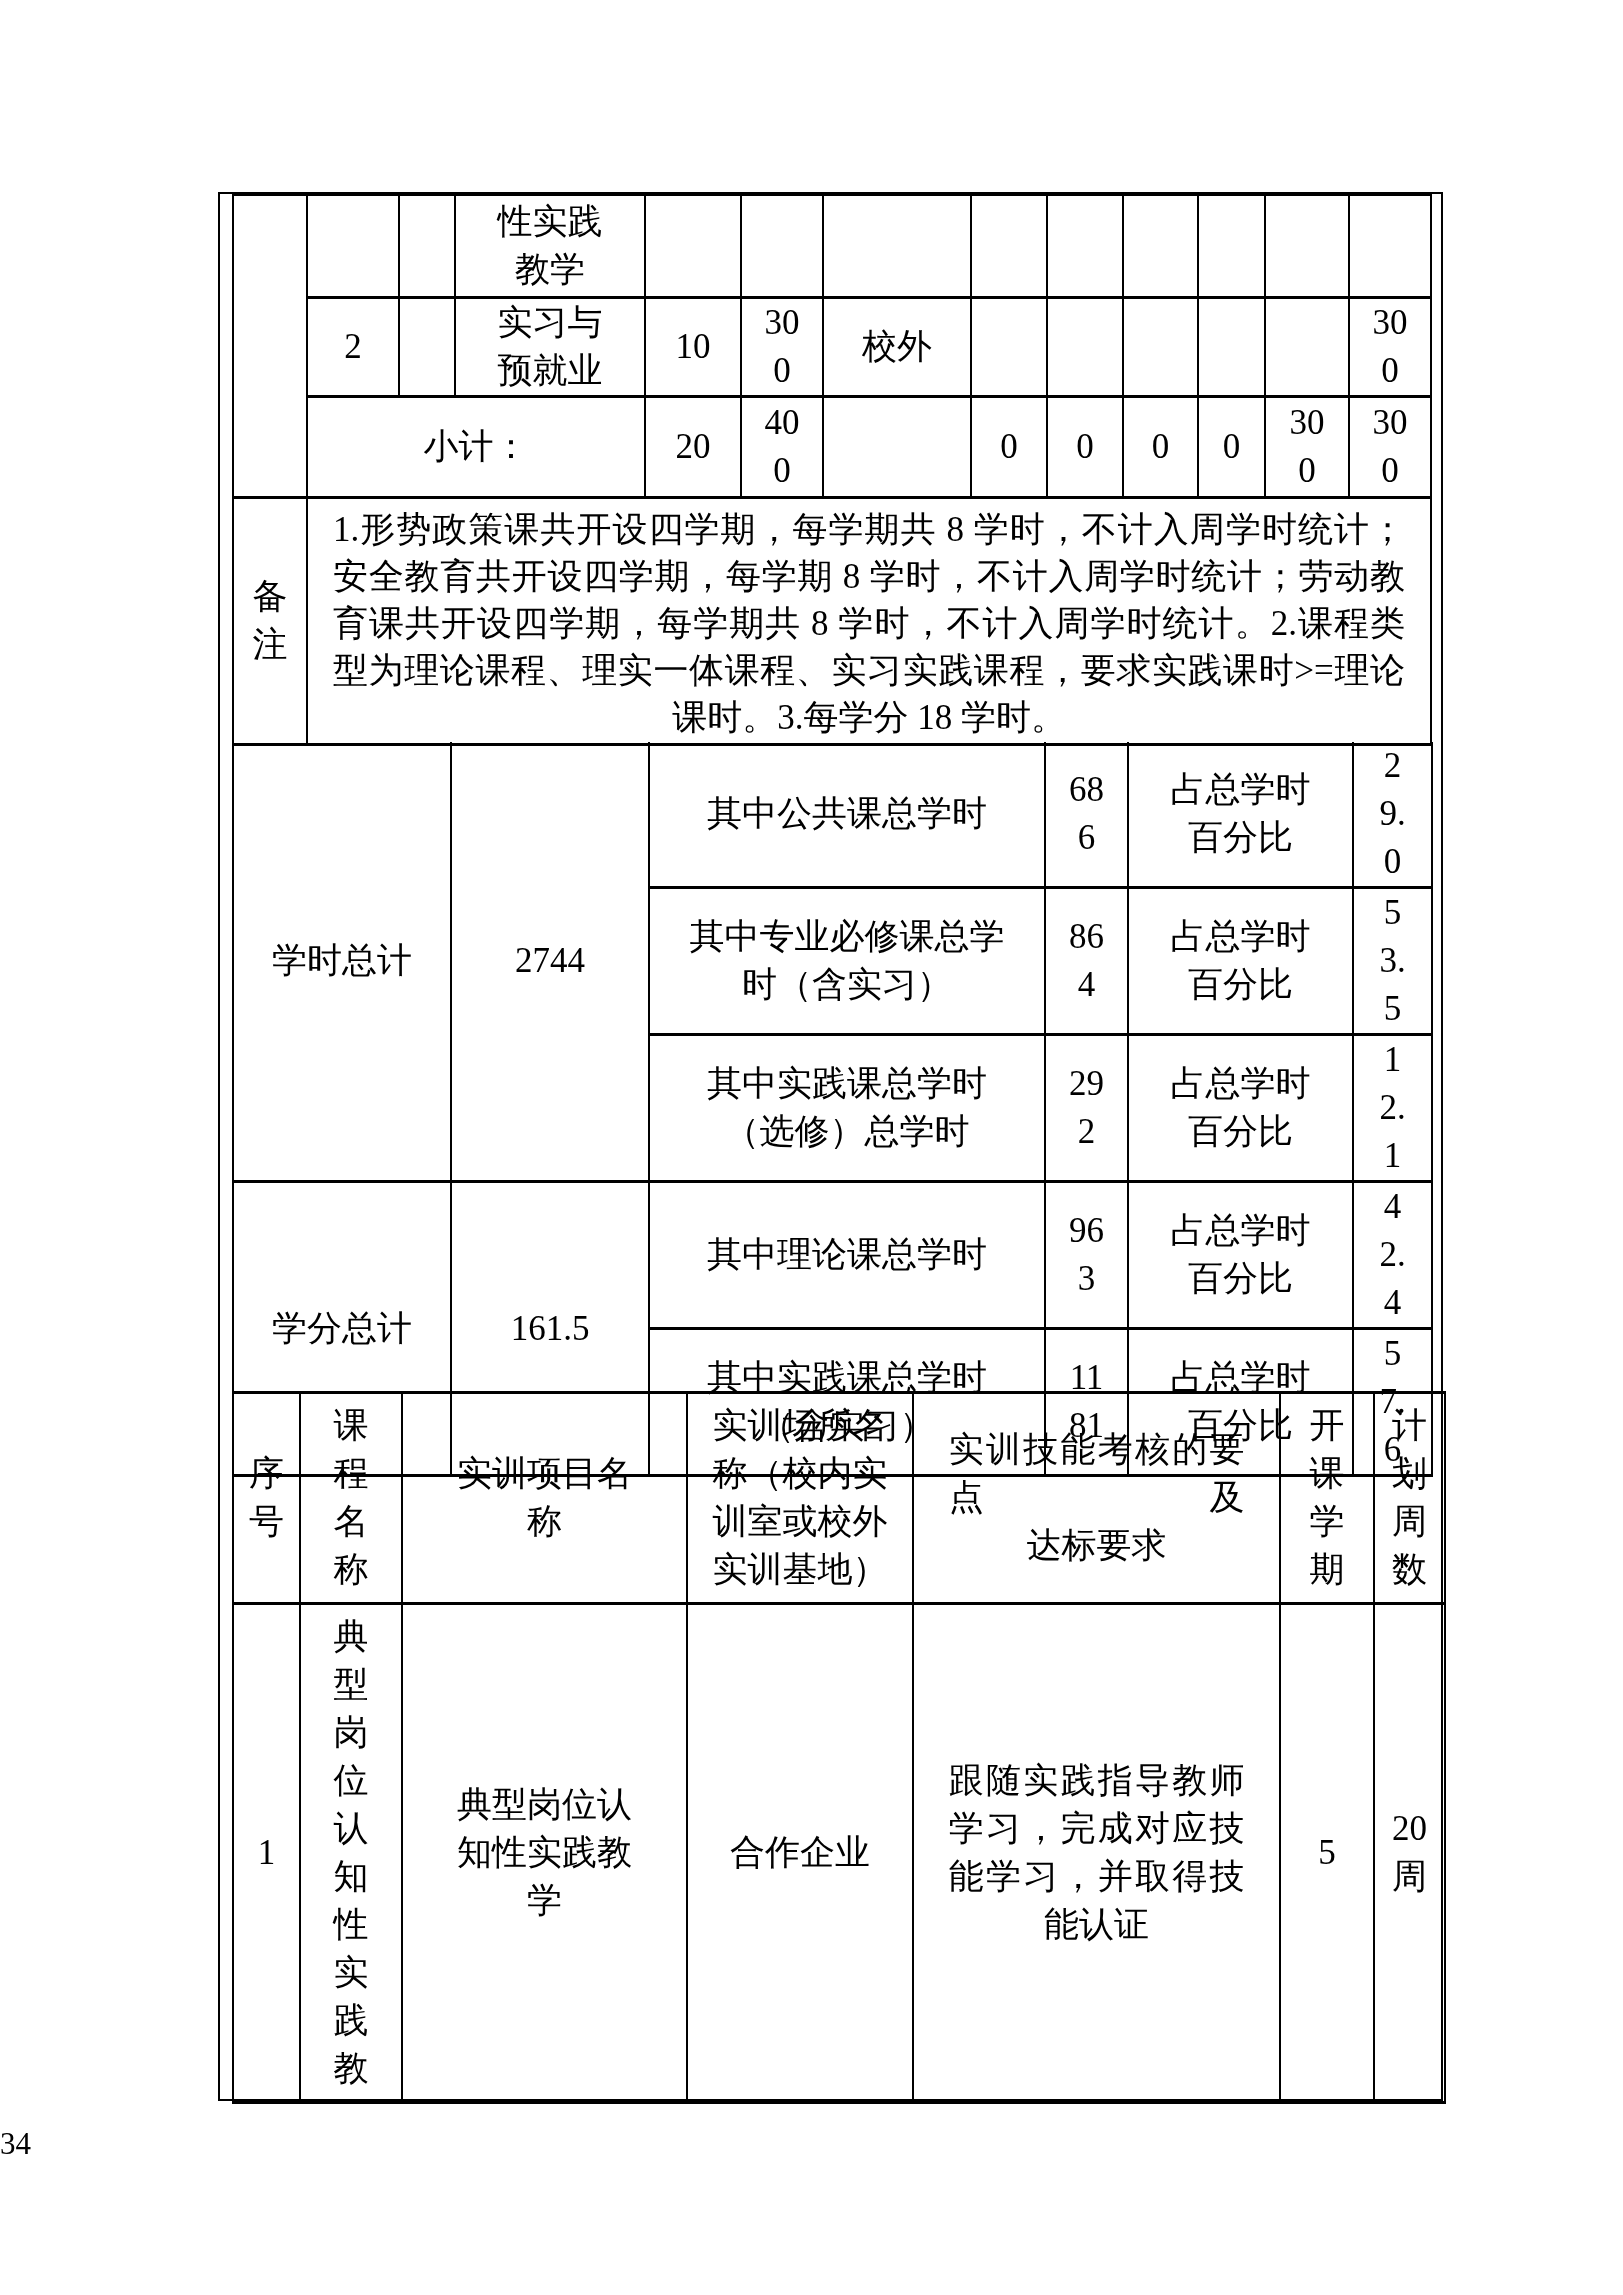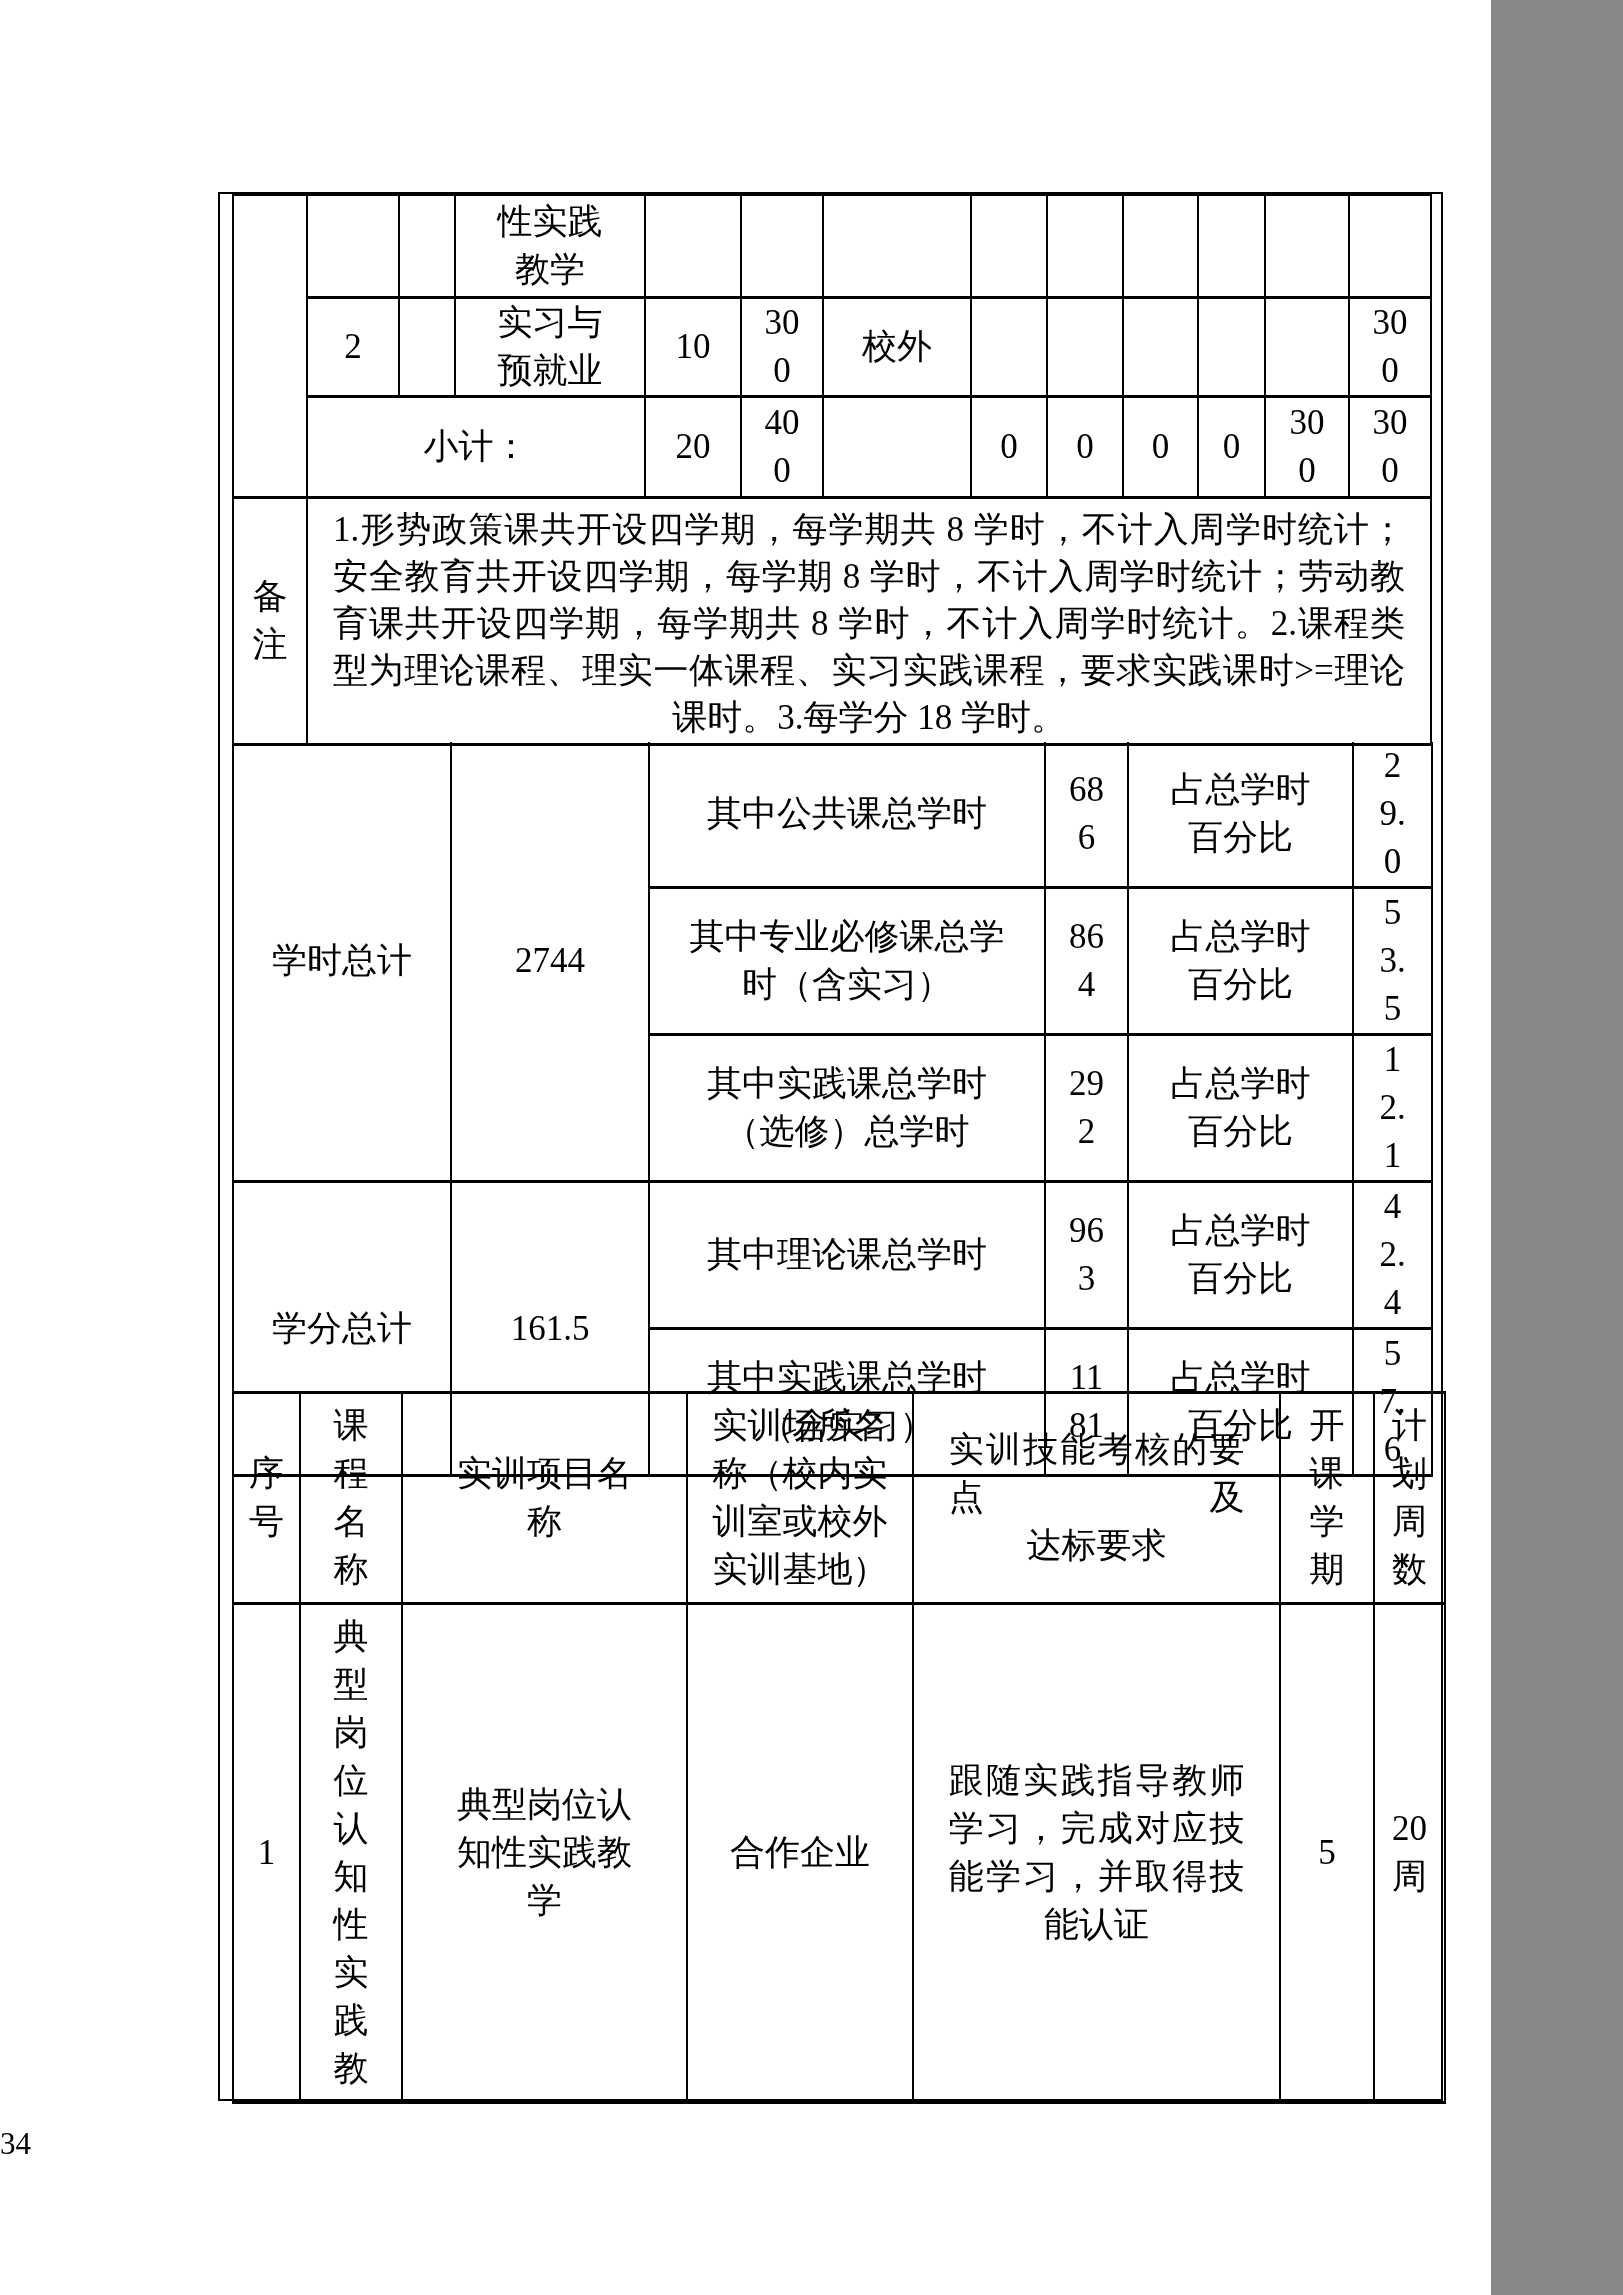--- a/index.html
+++ b/index.html
@@ -1,18 +1,18 @@
 <!DOCTYPE html>
 <html style="font-size:10.5px"><head>
 <meta charset="utf-8">
 <style>
   html,body{margin:0;padding:0;background:#888;}
   .page{
     position:relative;
-    width:1491px;height:2295px;
+    width:1623px;height:2295px;
     background:#ffffff;
     font-family:"Liberation Serif","DejaVu Serif",serif;
     font-size:35px;color:#000;
     overflow:hidden;
   }
   
   .frame{
     position:absolute;left:218px;top:192px;
     width:1225px;height:1909px;
     border:2px solid #000;

